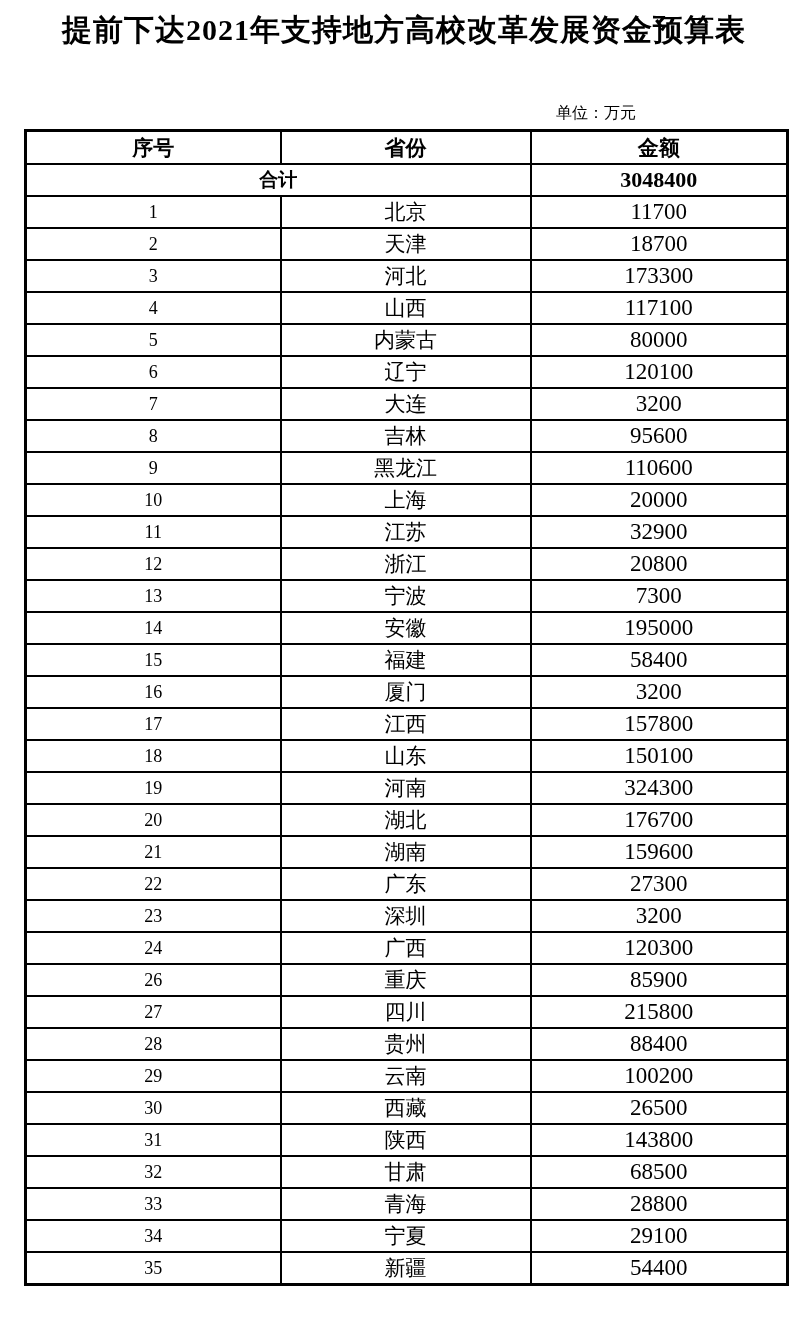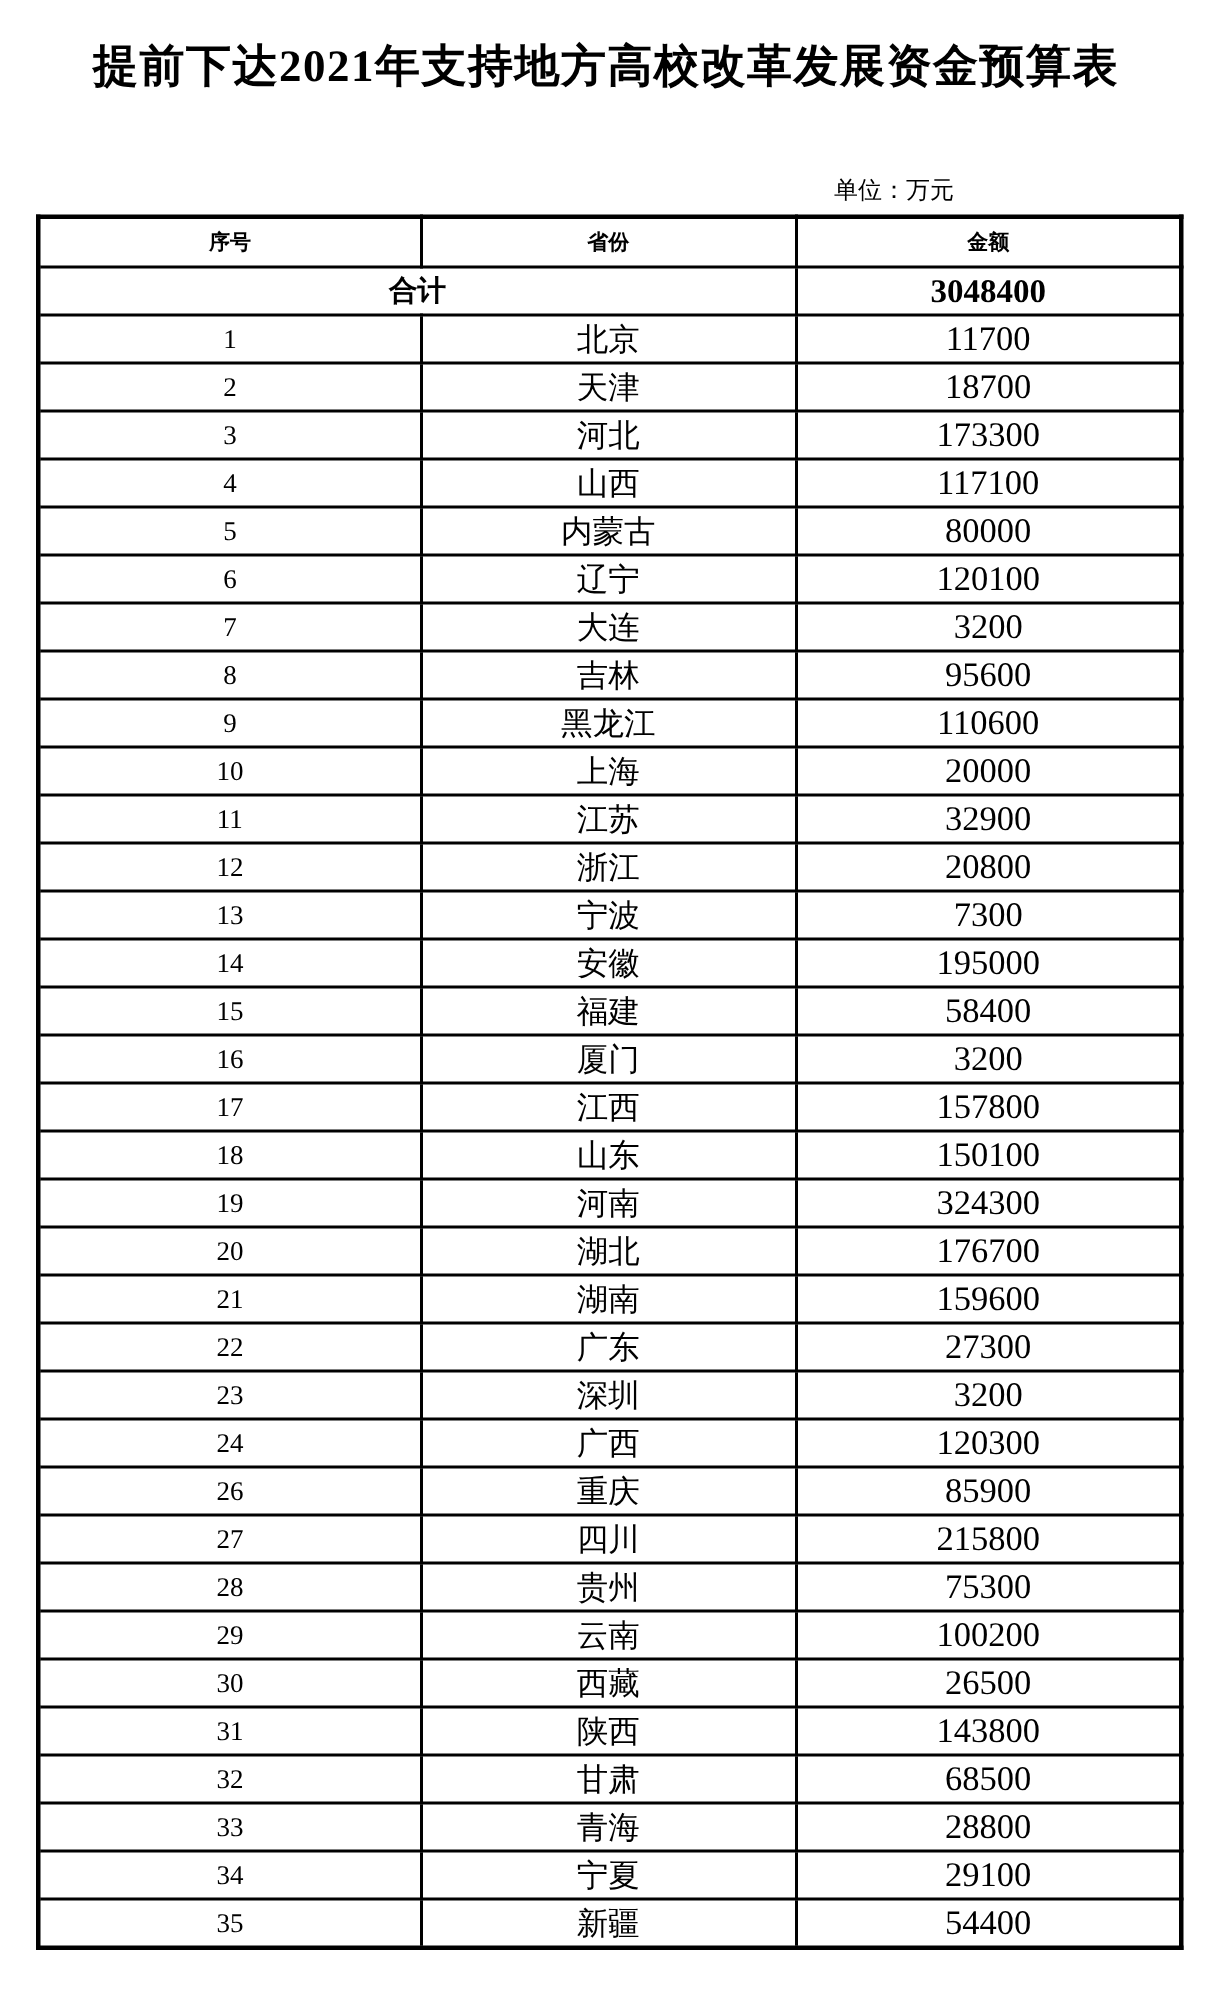--- a/index.html
+++ b/index.html
@@ -12,21 +12,21 @@
     color: #000000;
   }
   .page {
     width: 808px;
     height: 1330px;
     box-sizing: border-box;
     overflow: hidden;
   }
   .doc-title {
     margin: 0;
-    padding-top: 24px;
+    padding-top: 10px;
     text-align: center;
     font-size: 30px;
     font-weight: bold;
     letter-spacing: 1px;
     font-family: "Liberation Serif", "DejaVu Serif", serif;
   }
   .table-area {
     width: 614px;
     margin-left: 24px;
     margin-top: 52px;
@@ -48,21 +48,21 @@
   table.budget td {
     border: 2px solid #000;
     text-align: center;
     vertical-align: middle;
     padding: 0;
     height: 30px;
     overflow: hidden;
     white-space: nowrap;
   }
   table.budget th {
-    font-size: 14px;
+    font-size: 21px;
     font-weight: bold;
     height: 31px;
   }
   td.total-label {
     font-size: 19px;
     font-weight: bold;
   }
   td.total-amount {
     font-size: 22px;
     font-weight: bold;
@@ -238,21 +238,21 @@
             <td class="cell-amount">85900</td>
           </tr>
           <tr>
             <td class="cell-no">27</td>
             <td class="cell-province">四川</td>
             <td class="cell-amount">215800</td>
           </tr>
           <tr>
             <td class="cell-no">28</td>
             <td class="cell-province">贵州</td>
-            <td class="cell-amount">75300</td>
+            <td class="cell-amount">88400</td>
           </tr>
           <tr>
             <td class="cell-no">29</td>
             <td class="cell-province">云南</td>
             <td class="cell-amount">100200</td>
           </tr>
           <tr>
             <td class="cell-no">30</td>
             <td class="cell-province">西藏</td>
             <td class="cell-amount">26500</td>

